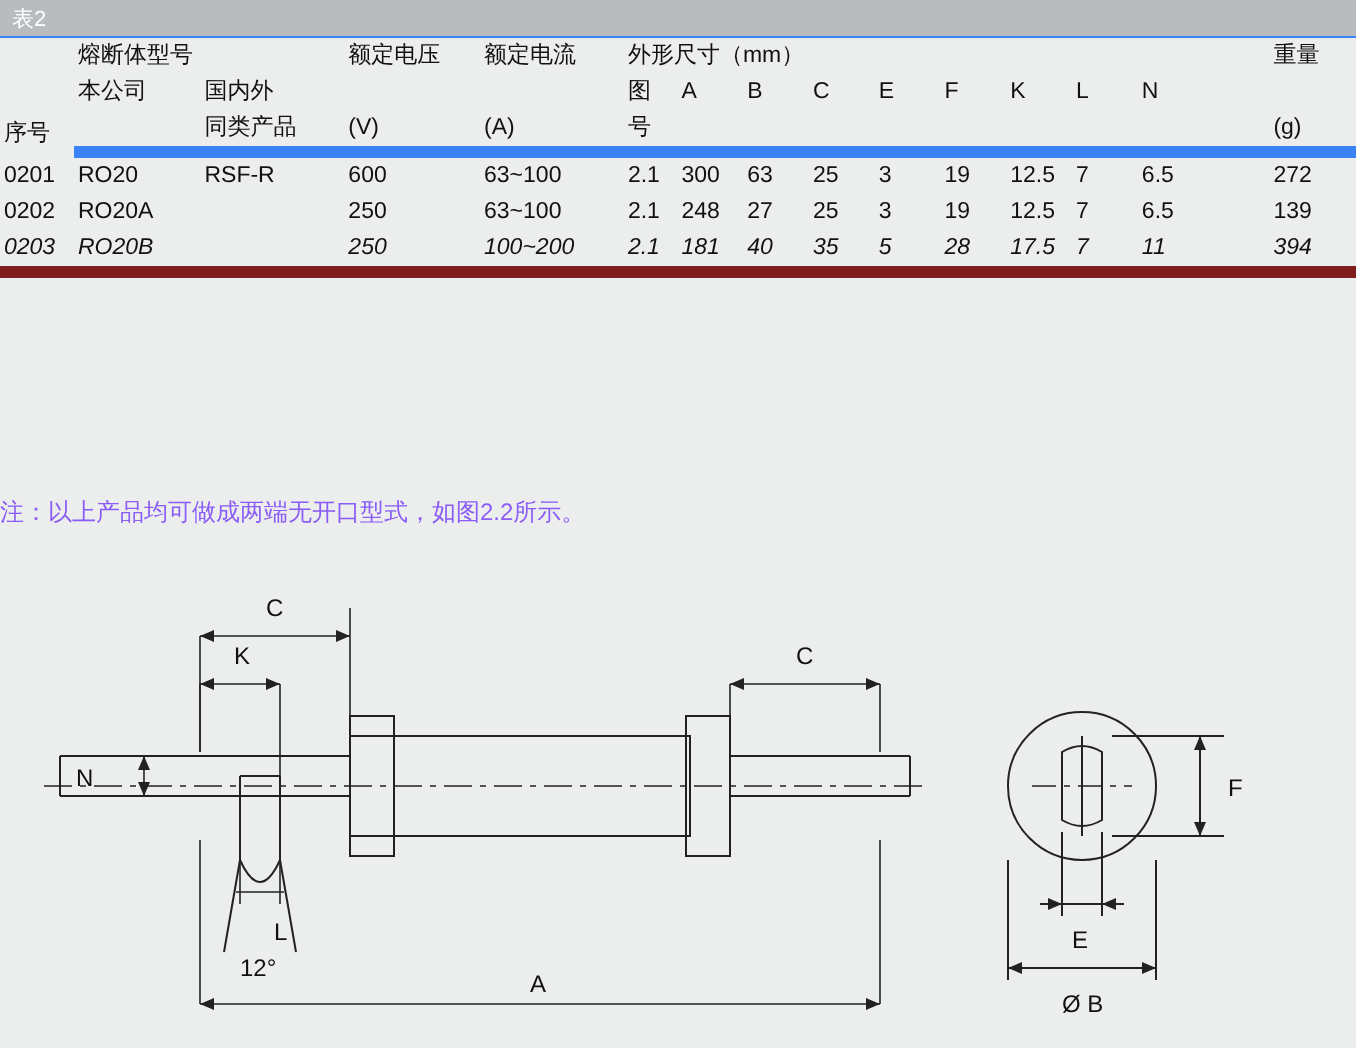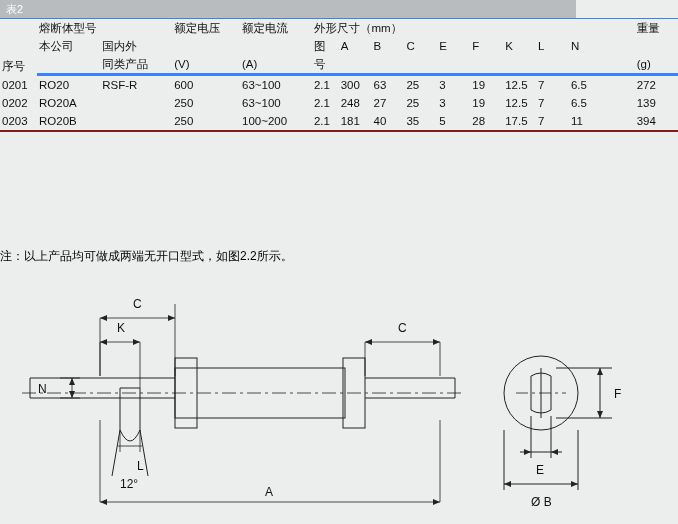--- a/index.html
+++ b/index.html
@@ -5,46 +5,46 @@
   html,body{margin:0;padding:0;}
   body{
     width:678px;height:524px;
     background:#eceded;
     font-family:"Liberation Sans","DejaVu Sans",sans-serif;
     font-size:12px;color:#111;
     position:relative;
     overflow:hidden;
   }
   .table-caption{
-    position:absolute;left:0;top:0;width:576px;height:18px;
+    position:absolute;left:0;top:0;width:678px;height:18px;
     background:#b9bcbe;color:#ffffff;font-size:11px;
     display:flex;align-items:center;padding-left:6px;box-sizing:border-box;
   }
   table.spec{
     position:absolute;left:0;top:18px;width:678px;
     border-collapse:collapse;font-size:11.5px;
   }
   table.spec td,table.spec th{
     padding:0 2px;text-align:left;font-weight:normal;
     vertical-align:bottom;line-height:18px;height:18px;
     white-space:nowrap;
   }
   table.spec thead tr.hdr-top td{border-top:1px solid #3b82f6;}
-  table.spec thead tr.hdr-last td{border-bottom:3px solid #3b82f6;}
-  table.spec tbody tr:last-child td{border-bottom:2px solid #7f1d1d;}
+  table.spec thead tr.hdr-last td{border-bottom:6px solid #3b82f6;}
+  table.spec tbody tr:last-child td{border-bottom:6px solid #7f1d1d;font-style:italic;}
   .c-seq{width:32px;}
   .c-a{width:56px;}
   .c-b{width:66px;margin-left:40px;}
   .c-v{width:62px;}
   .c-i{width:66px;}
   .c-fig{width:22px;}
   .c-dim{width:28px;}
   .c-w{width:38px;text-align:left;}
   .note{
-    position:absolute;left:0;top:248px;font-size:12px;color:#000000;
+    position:absolute;left:0;top:248px;font-size:12px;color:#8b5cf6;
   }
   .figure{
     position:absolute;left:0;top:280px;width:678px;height:244px;
   }
   svg{display:block;}
 </style>
 </head>
 <body>
 
 <div class="table-caption">表2</div>

